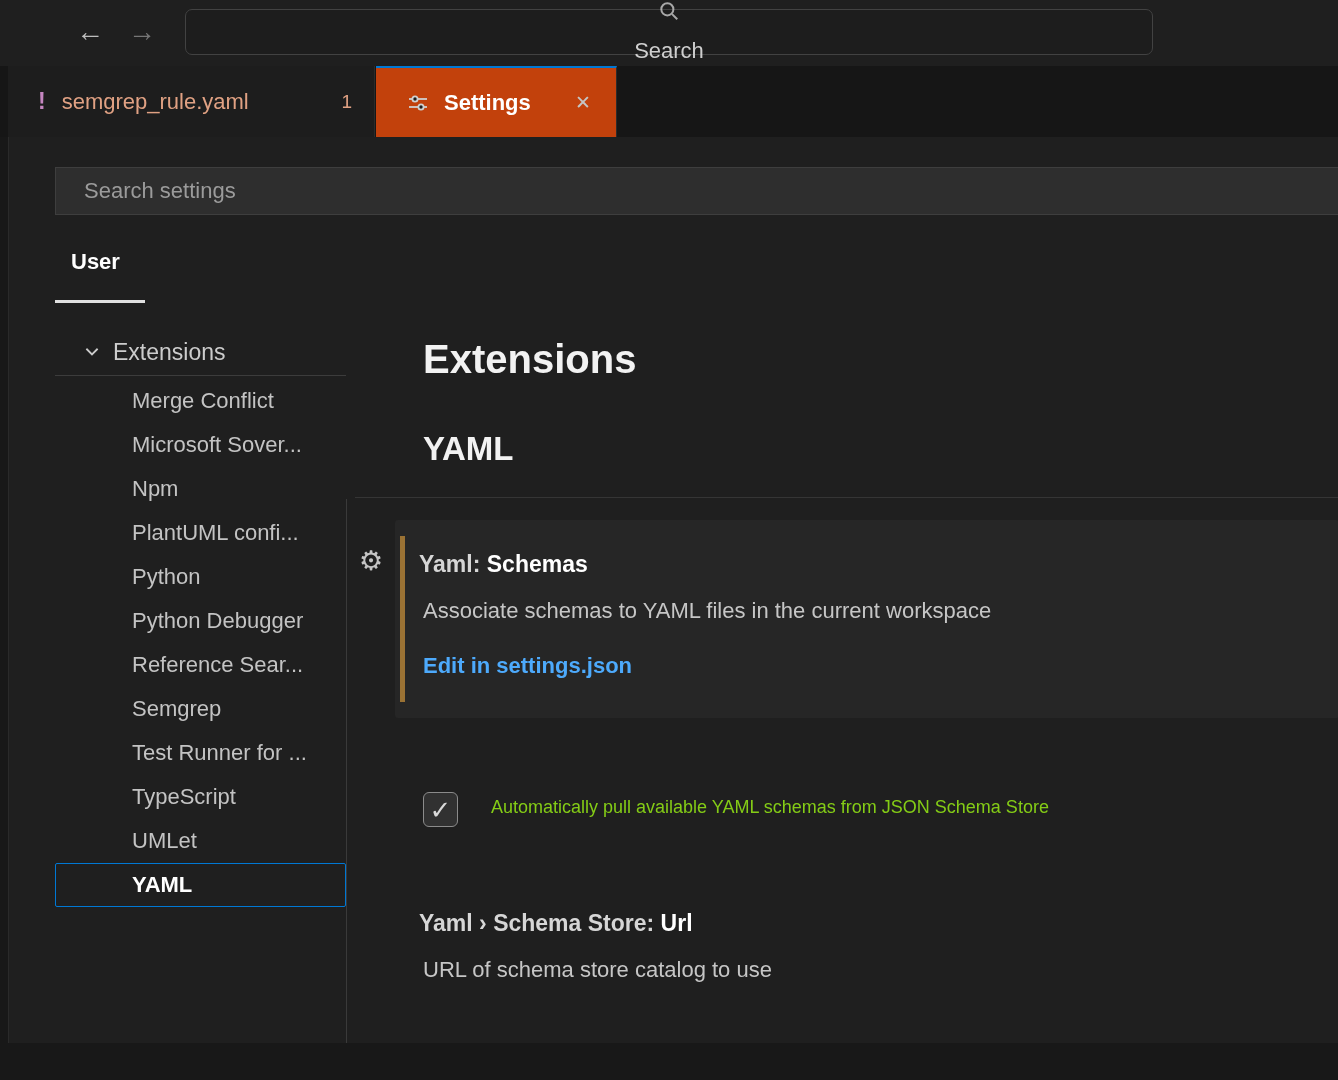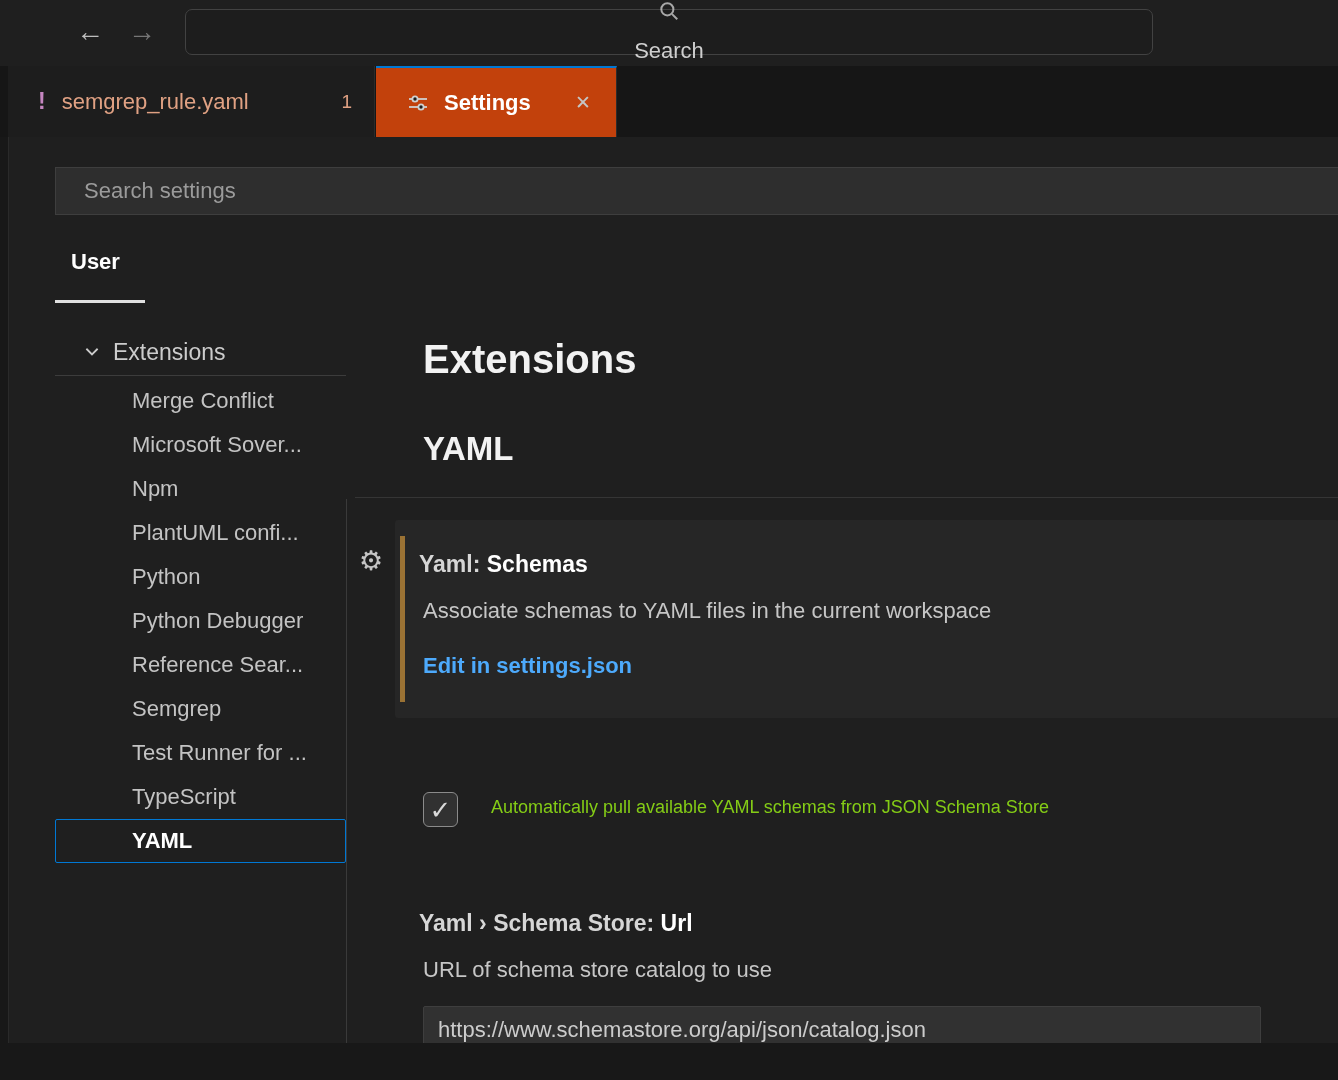--- a/index.html
+++ b/index.html
@@ -143,20 +143,21 @@
       <div class="toc-item">Merge Conflict</div>
       <div class="toc-item">Microsoft Sover...</div>
       <div class="toc-item">Npm</div>
       <div class="toc-item">PlantUML confi...</div>
       <div class="toc-item">Python</div>
       <div class="toc-item">Python Debugger</div>
       <div class="toc-item">Reference Sear...</div>
       <div class="toc-item">Semgrep</div>
       <div class="toc-item">Test Runner for ...</div>
       <div class="toc-item">TypeScript</div>
+      <div class="toc-item">UMLet</div>
       <div class="toc-item selected">YAML</div>
     </div>
 
     <div class="toc-sash"></div>
 
     <div class="content-heading">Extensions</div>
     <div class="section-heading">YAML</div>
     <div class="header-divider"></div>
 
     <div class="setting-hover-bg"></div>
@@ -170,16 +171,15 @@
 
     <div class="checkbox">
       <span>✓</span>
     </div>
     <div class="checkbox-label">Automatically pull available YAML schemas from JSON Schema Store</div>
 
     <div class="setting-title" style="top:773px;">
       <span>Yaml › Schema Store: </span><span class="bold">Url</span>
     </div>
     <div class="setting-desc" style="top:820px;">URL of schema store catalog to use</div>
-    <input class="url-input" type="text" value="https://www.schemastore.org/api/json/catalog.json" style="">
 
   </div>
 </div>
 
 </body></html>

